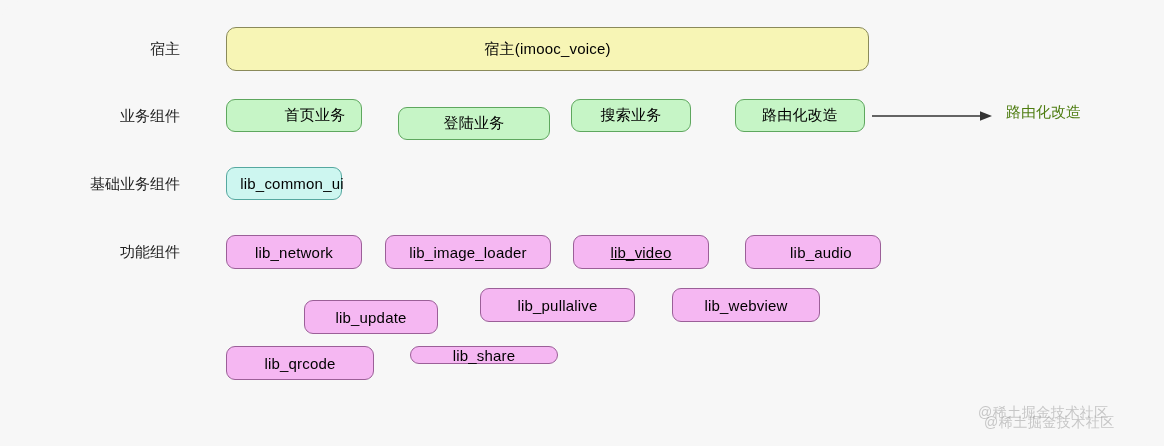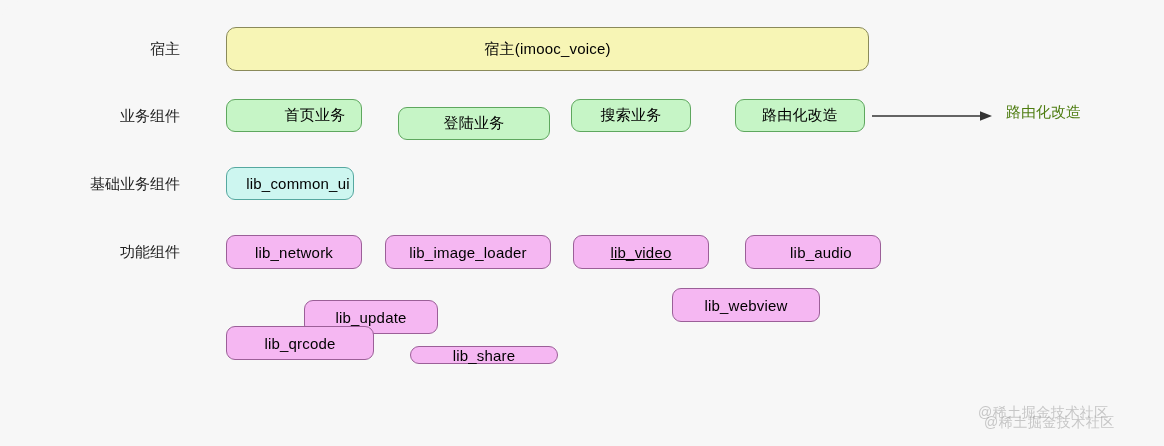--- a/index.html
+++ b/index.html
@@ -119,35 +119,36 @@
   <div class="node biz" style="left:735px; top:99px; width:130px; height:33px;">路由化改造</div>
 
   <div class="arrow-wrap">
     <svg width="120" height="16" viewBox="0 0 120 16">
       <line x1="0" y1="8" x2="108" y2="8" stroke="#333333" stroke-width="1.6"></line>
       <polygon points="108,3.2 120,8 108,12.8" fill="#333333"></polygon>
     </svg>
   </div>
   <div class="arrow-label">路由化改造</div>
 
-  <div class="node base" style="left:226px; top:167px; width:128px; height:33px;padding-left:16px;">lib_common_ui</div>
+  <div class="node base" style="left:226px; top:167px; width:116px; height:33px;padding-left:16px;">lib_common_ui</div>
 
   <div class="node func" style="left:226px; top:235px; width:136px; height:34px;">lib_network</div>
 
   <div class="node func" style="left:385px; top:235px; width:166px; height:34px;">lib_image_loader</div>
 
   <div class="node func" style="left:573px; top:235px; width:136px; height:34px;text-decoration:underline;">lib_video</div>
 
   <div class="node func" style="left:745px; top:235px; width:136px; height:34px;padding-left:16px;">lib_audio</div>
 
   <div class="node func" style="left:304px; top:288px; width:134px; height:34px;margin-top:12px;">lib_update</div>
 
+  <div class="node func" style="left:480px; top:288px; width:155px; height:34px;">lib_pullalive</div>
 
   <div class="node func" style="left:672px; top:288px; width:148px; height:34px;">lib_webview</div>
 
-  <div class="node func" style="left:226px; top:326px; width:148px; height:34px;">lib_qrcode</div>
+  <div class="node func" style="left:226px; top:346px; width:148px; height:34px;">lib_qrcode</div>
 
   <div class="node func" style="left:410px; top:346px; width:148px; height:18px;">lib_share</div>
 
   <div class="watermark w1">@稀土掘金技术社区</div>
   <div class="watermark w2">@稀土掘金技术社区</div>
 
 </div>
 
 </body></html>

